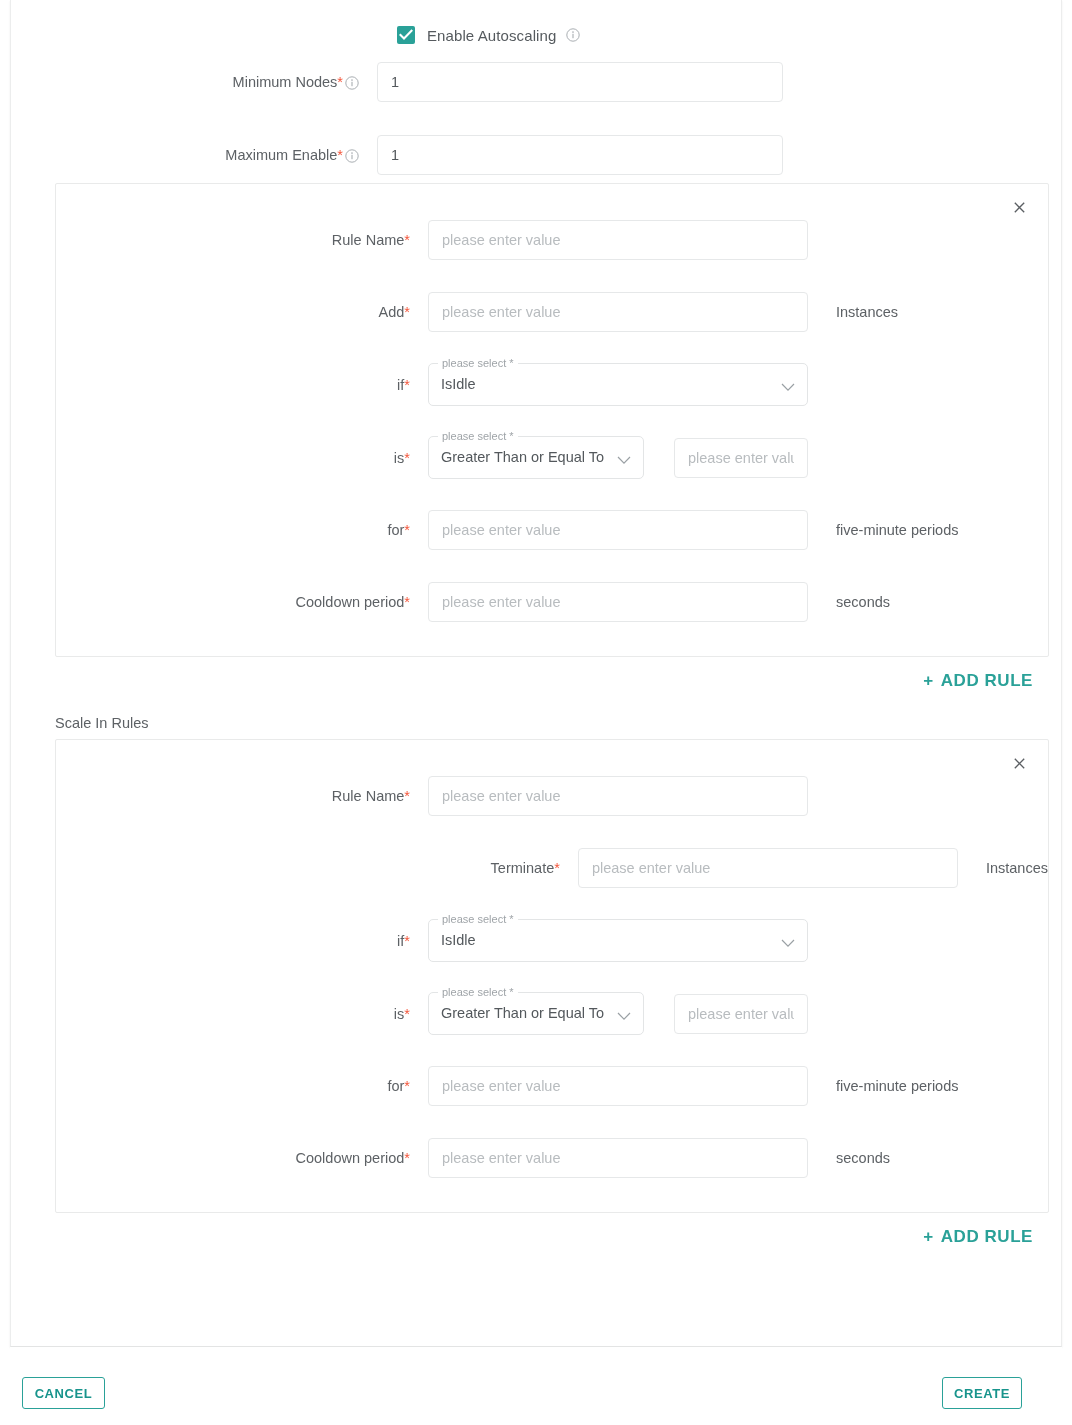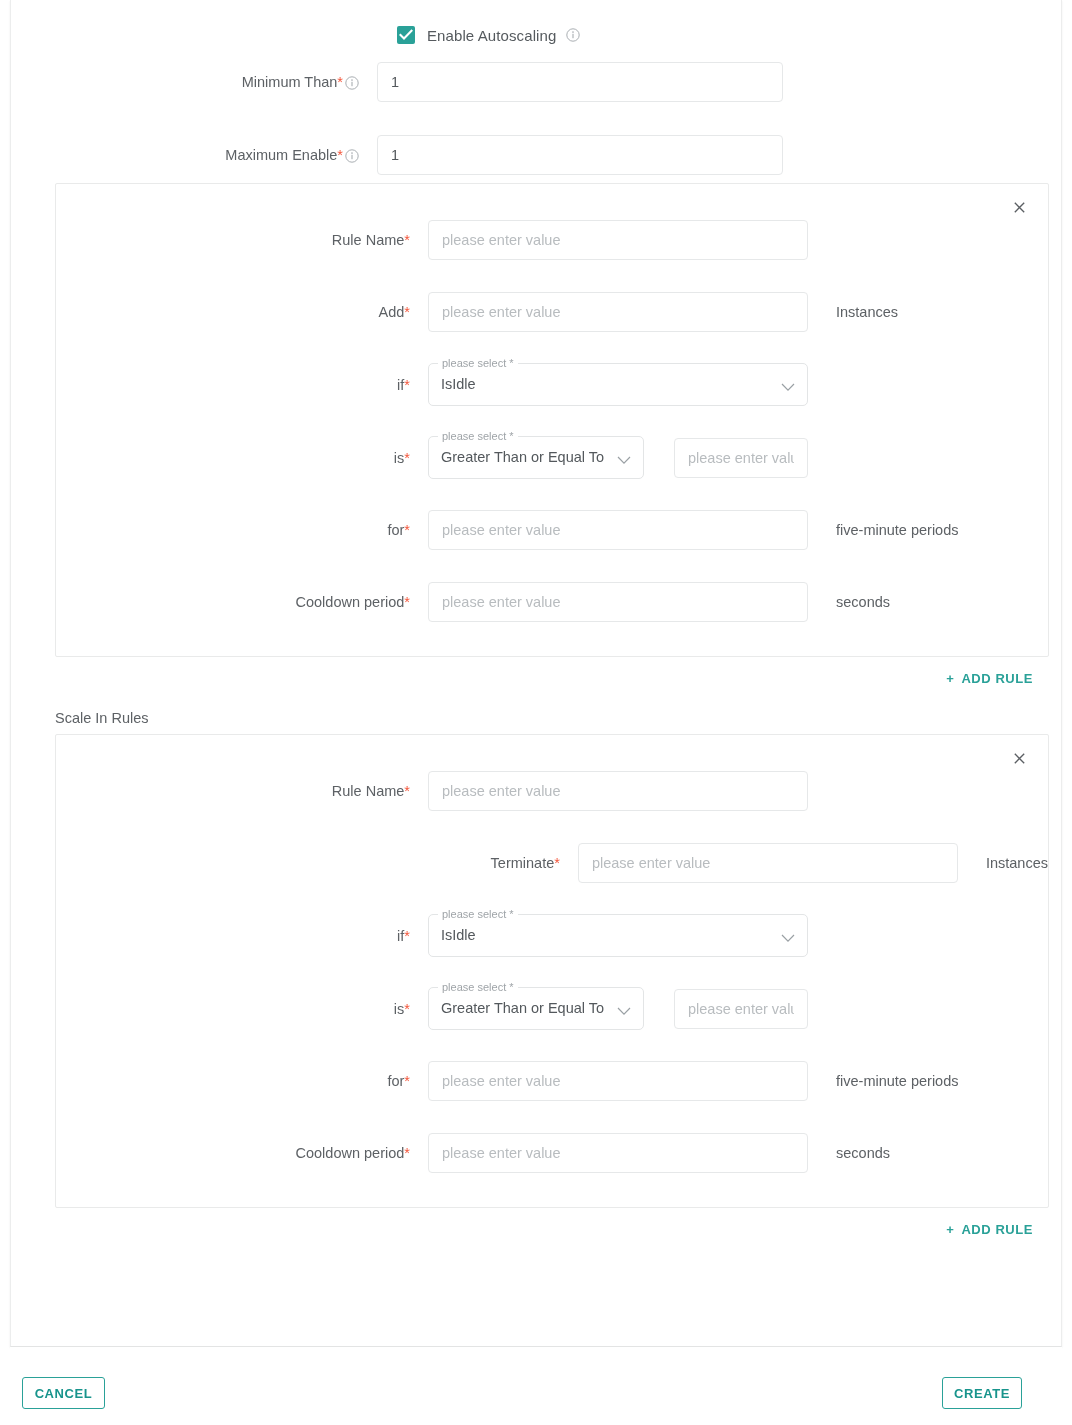--- a/index.html
+++ b/index.html
@@ -189,21 +189,21 @@
   .sel-w-op { width: 216px; }
 
   
   .add-rule-row {
     display: flex;
     justify-content: flex-end;
     padding-right: 22px;
     margin-top: 14px;
   }
   .add-rule {
-    font-size: 13px;
+    font-size: 17px;
     font-weight: bold;
     color: #2aa198;
     letter-spacing: .55px;
     cursor: pointer;
     user-select: none;
   }
   .add-rule .plus { margin-right: 7px; font-weight: bold; }
 
   
   .footer {
@@ -249,21 +249,21 @@
        <svg width="14" height="14" viewBox="0 0 14 14">
          <circle cx="7" cy="7" r="6.2" fill="none" stroke="#a9aeb2" stroke-width="1"></circle>
          <circle cx="7" cy="4" r="0.85" fill="#a9aeb2"></circle>
          <rect x="6.45" y="5.8" width="1.1" height="4.4" fill="#a9aeb2"></rect>
        </svg>
      </span>
    </div>
 
    <div class="frow">
      <div class="flabel">
-       <span>Minimum Than</span><span class="req">*</span><span class="info-ico"><svg width="14" height="14" viewBox="0 0 14 14">
+       <span>Minimum Nodes</span><span class="req">*</span><span class="info-ico"><svg width="14" height="14" viewBox="0 0 14 14">
                 <circle cx="7" cy="7" r="6.2" fill="none" stroke="#a9aeb2" stroke-width="1"></circle>
                 <circle cx="7" cy="4" r="0.85" fill="#a9aeb2"></circle>
                 <rect x="6.45" y="5.8" width="1.1" height="4.4" fill="#a9aeb2"></rect>
               </svg></span>
      </div>
      <input class="tinput w-top" value="1" style="">
    </div>
 
    <div class="frow" style="margin-top:33px;">
      <div class="flabel">

